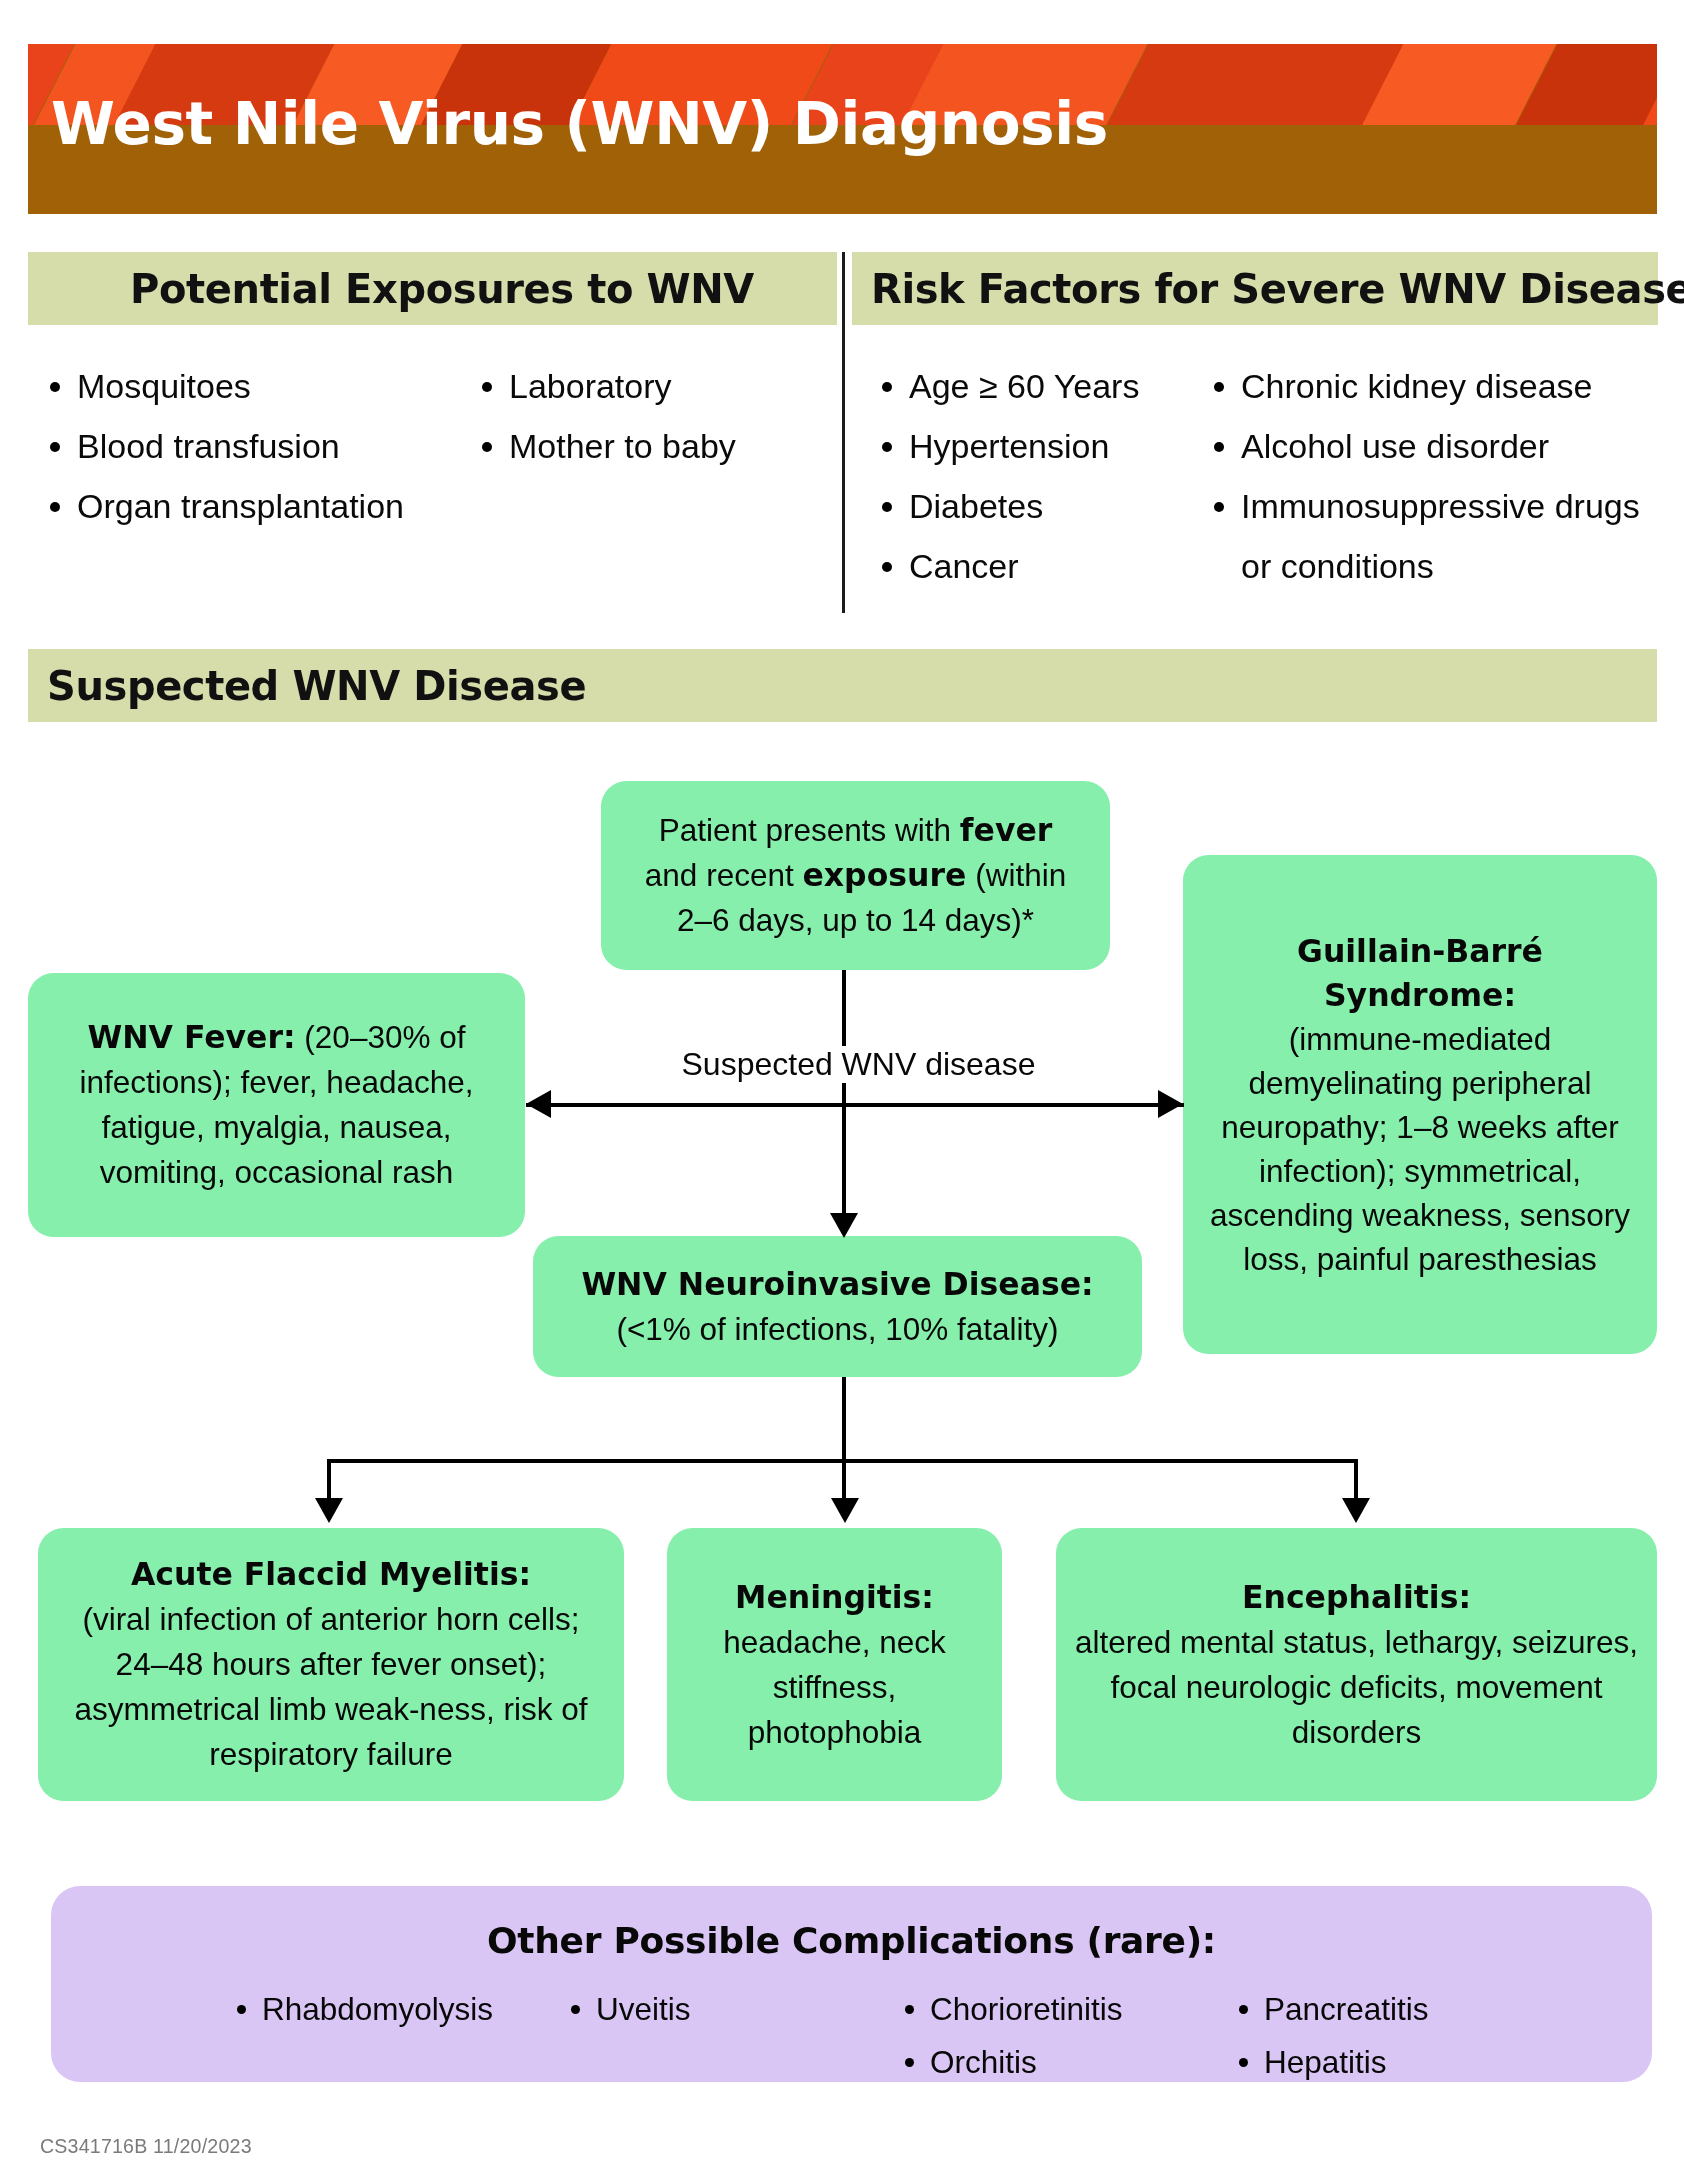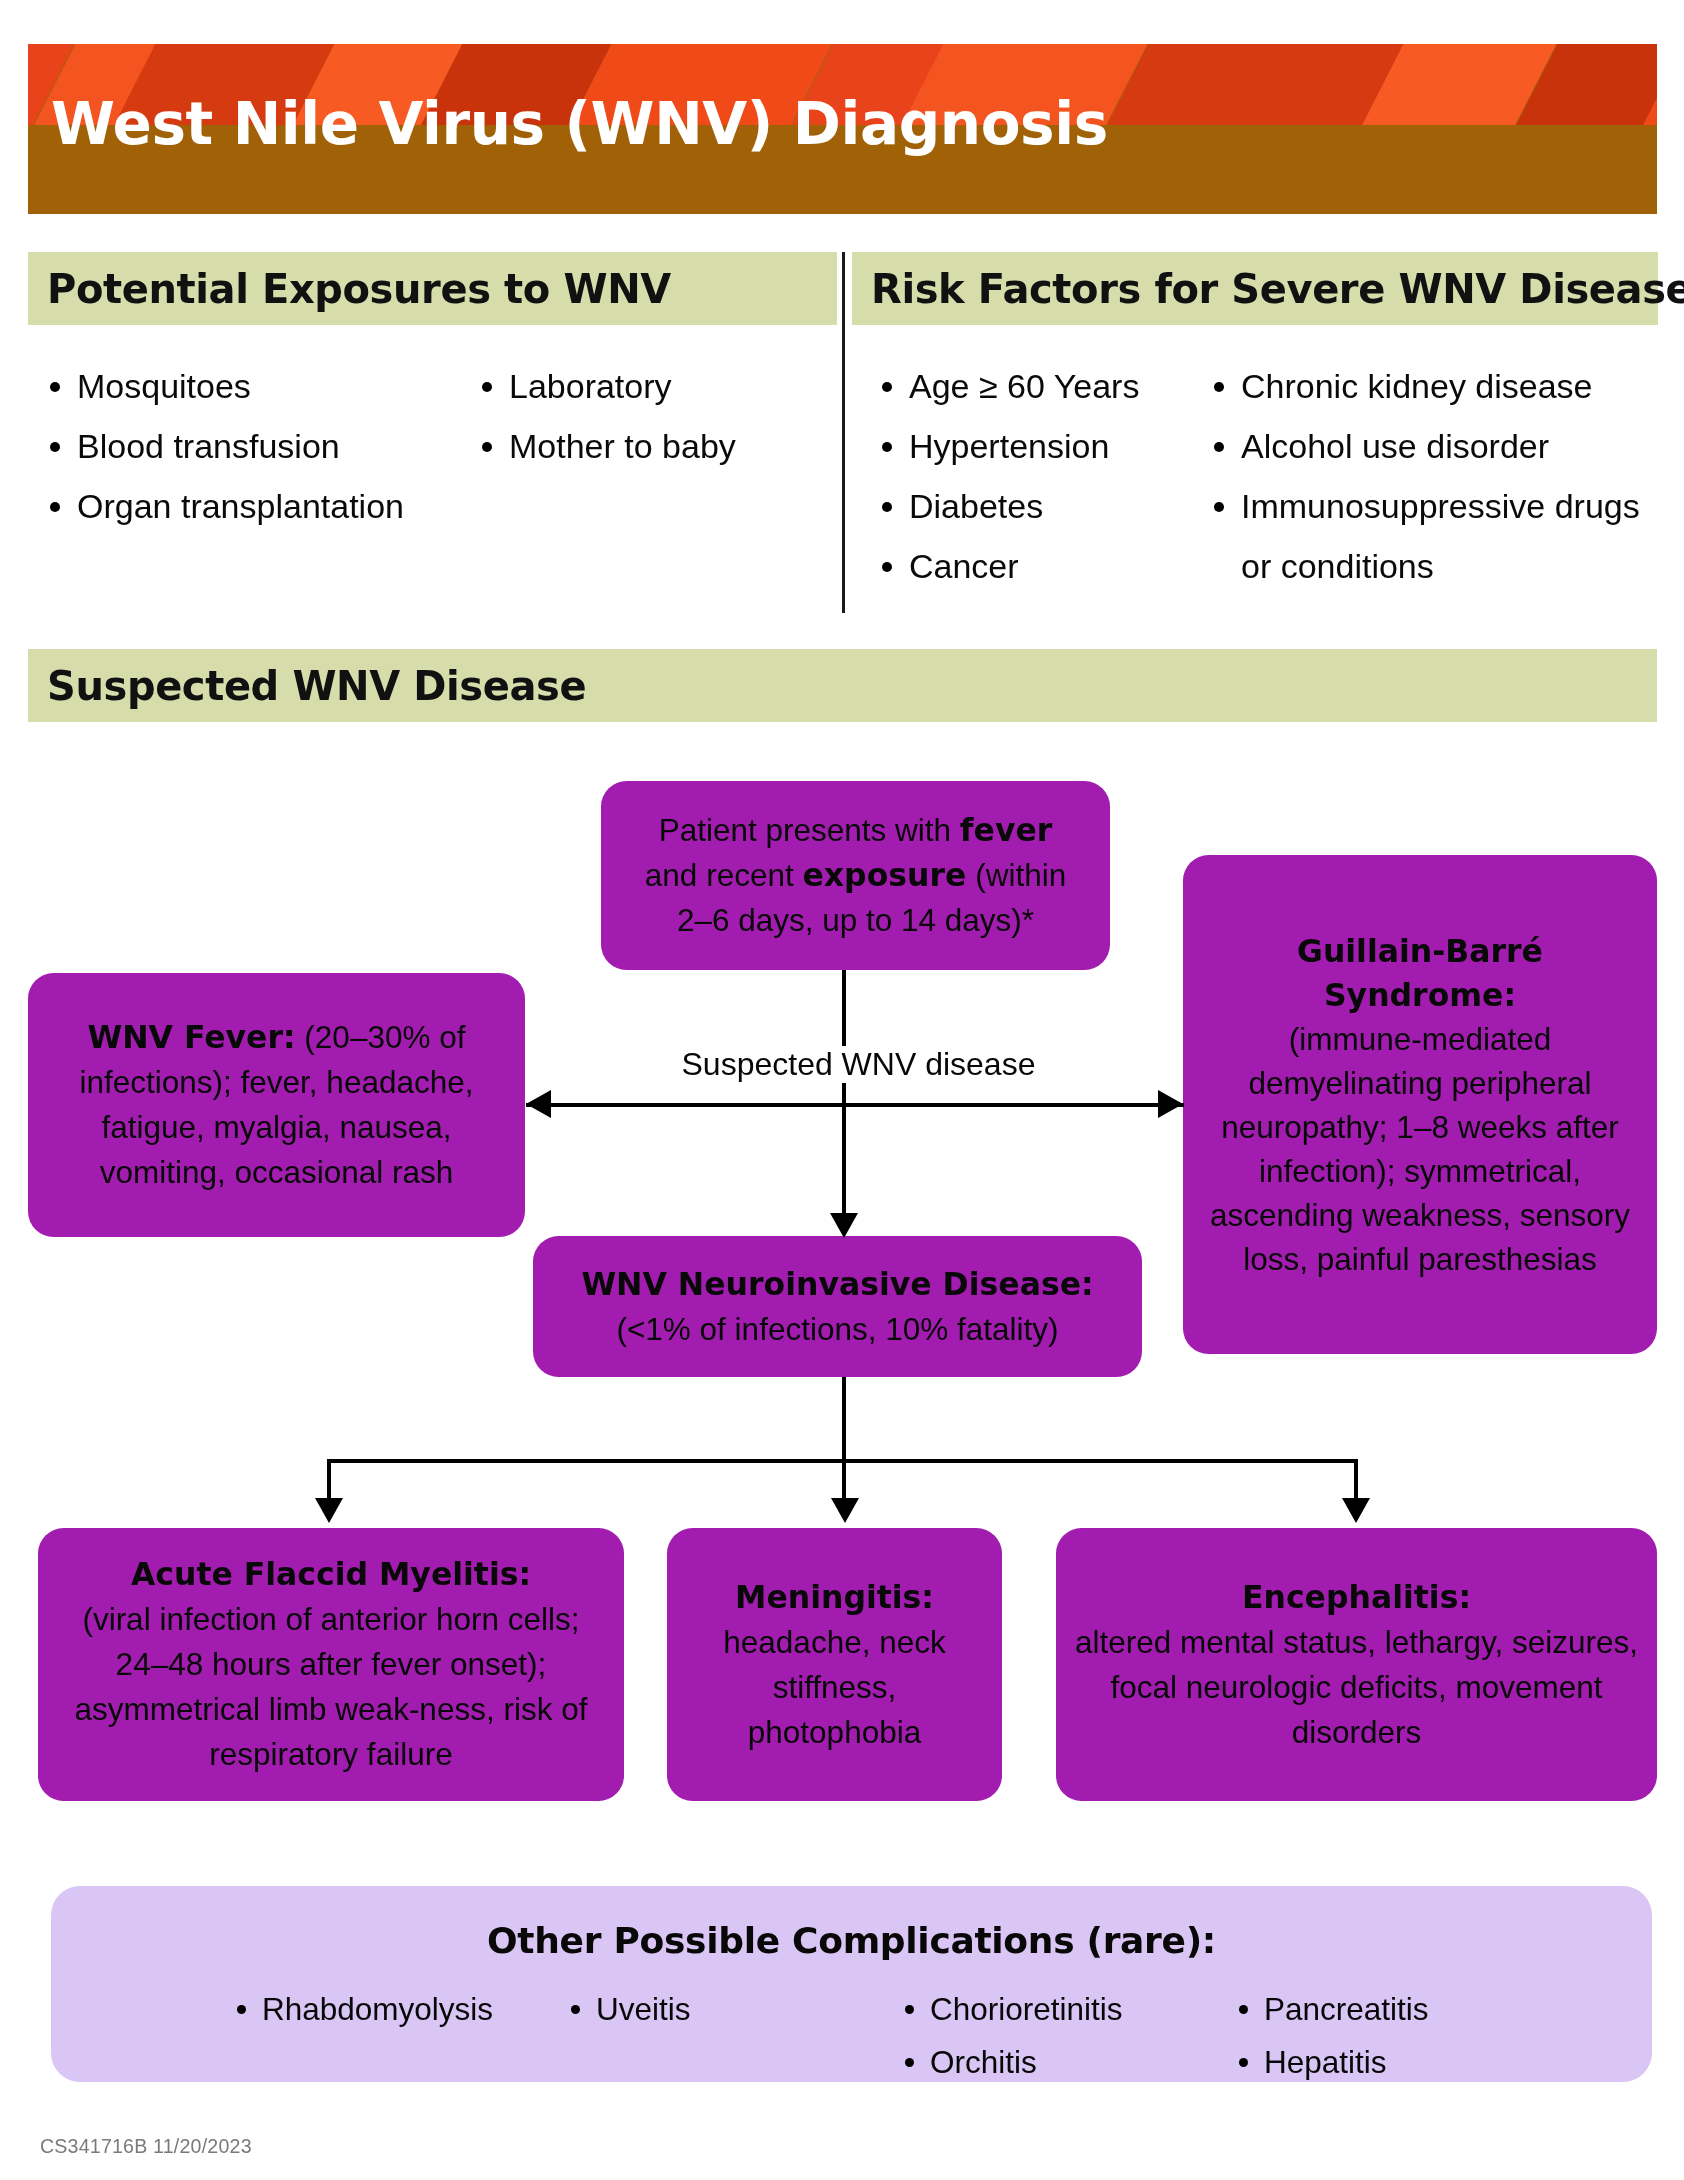--- a/index.html
+++ b/index.html
@@ -61,21 +61,21 @@
   }
   .panel-head-text {
     font-size: 40px;
     font-weight: 700;
     color: #111;
     white-space: nowrap;
     font-family: "DejaVu Sans", sans-serif;
     letter-spacing: -0.4px;
   }
 
-  #exposure-head { left: 28px; top: 252px; width: 809px; height: 73px; padding-left: 19px; }
+  #exposure-head { left: 28px; top: 252px; width: 809px; height: 73px; padding-left: 19px; justify-content: center; }
   #risk-head     { left: 852px; top: 252px; width: 806px; height: 73px; padding-left: 19px; }
 
   #column-divider {
     position: absolute;
     left: 842px;
     top: 252px;
     width: 2.6px;
     height: 361px;
     background: #1a1a1a;
   }
@@ -112,21 +112,21 @@
   #risk-col-b     { left: 1205px; top: 356px; width: 464px; }
 
   
   #suspected-head {
     left: 28px; top: 649px; width: 1629px; height: 73px; padding-left: 19px;
   }
 
   
   .node {
     position: absolute;
-    background: #a21caf;
+    background: #86efac;
     border-radius: 25.6px;
     box-sizing: border-box;
     display: flex;
     align-items: center;
     justify-content: center;
     text-align: center;
     padding: 12px 17px;
   }
   .node .txt {
     font-size: 31.5px;

